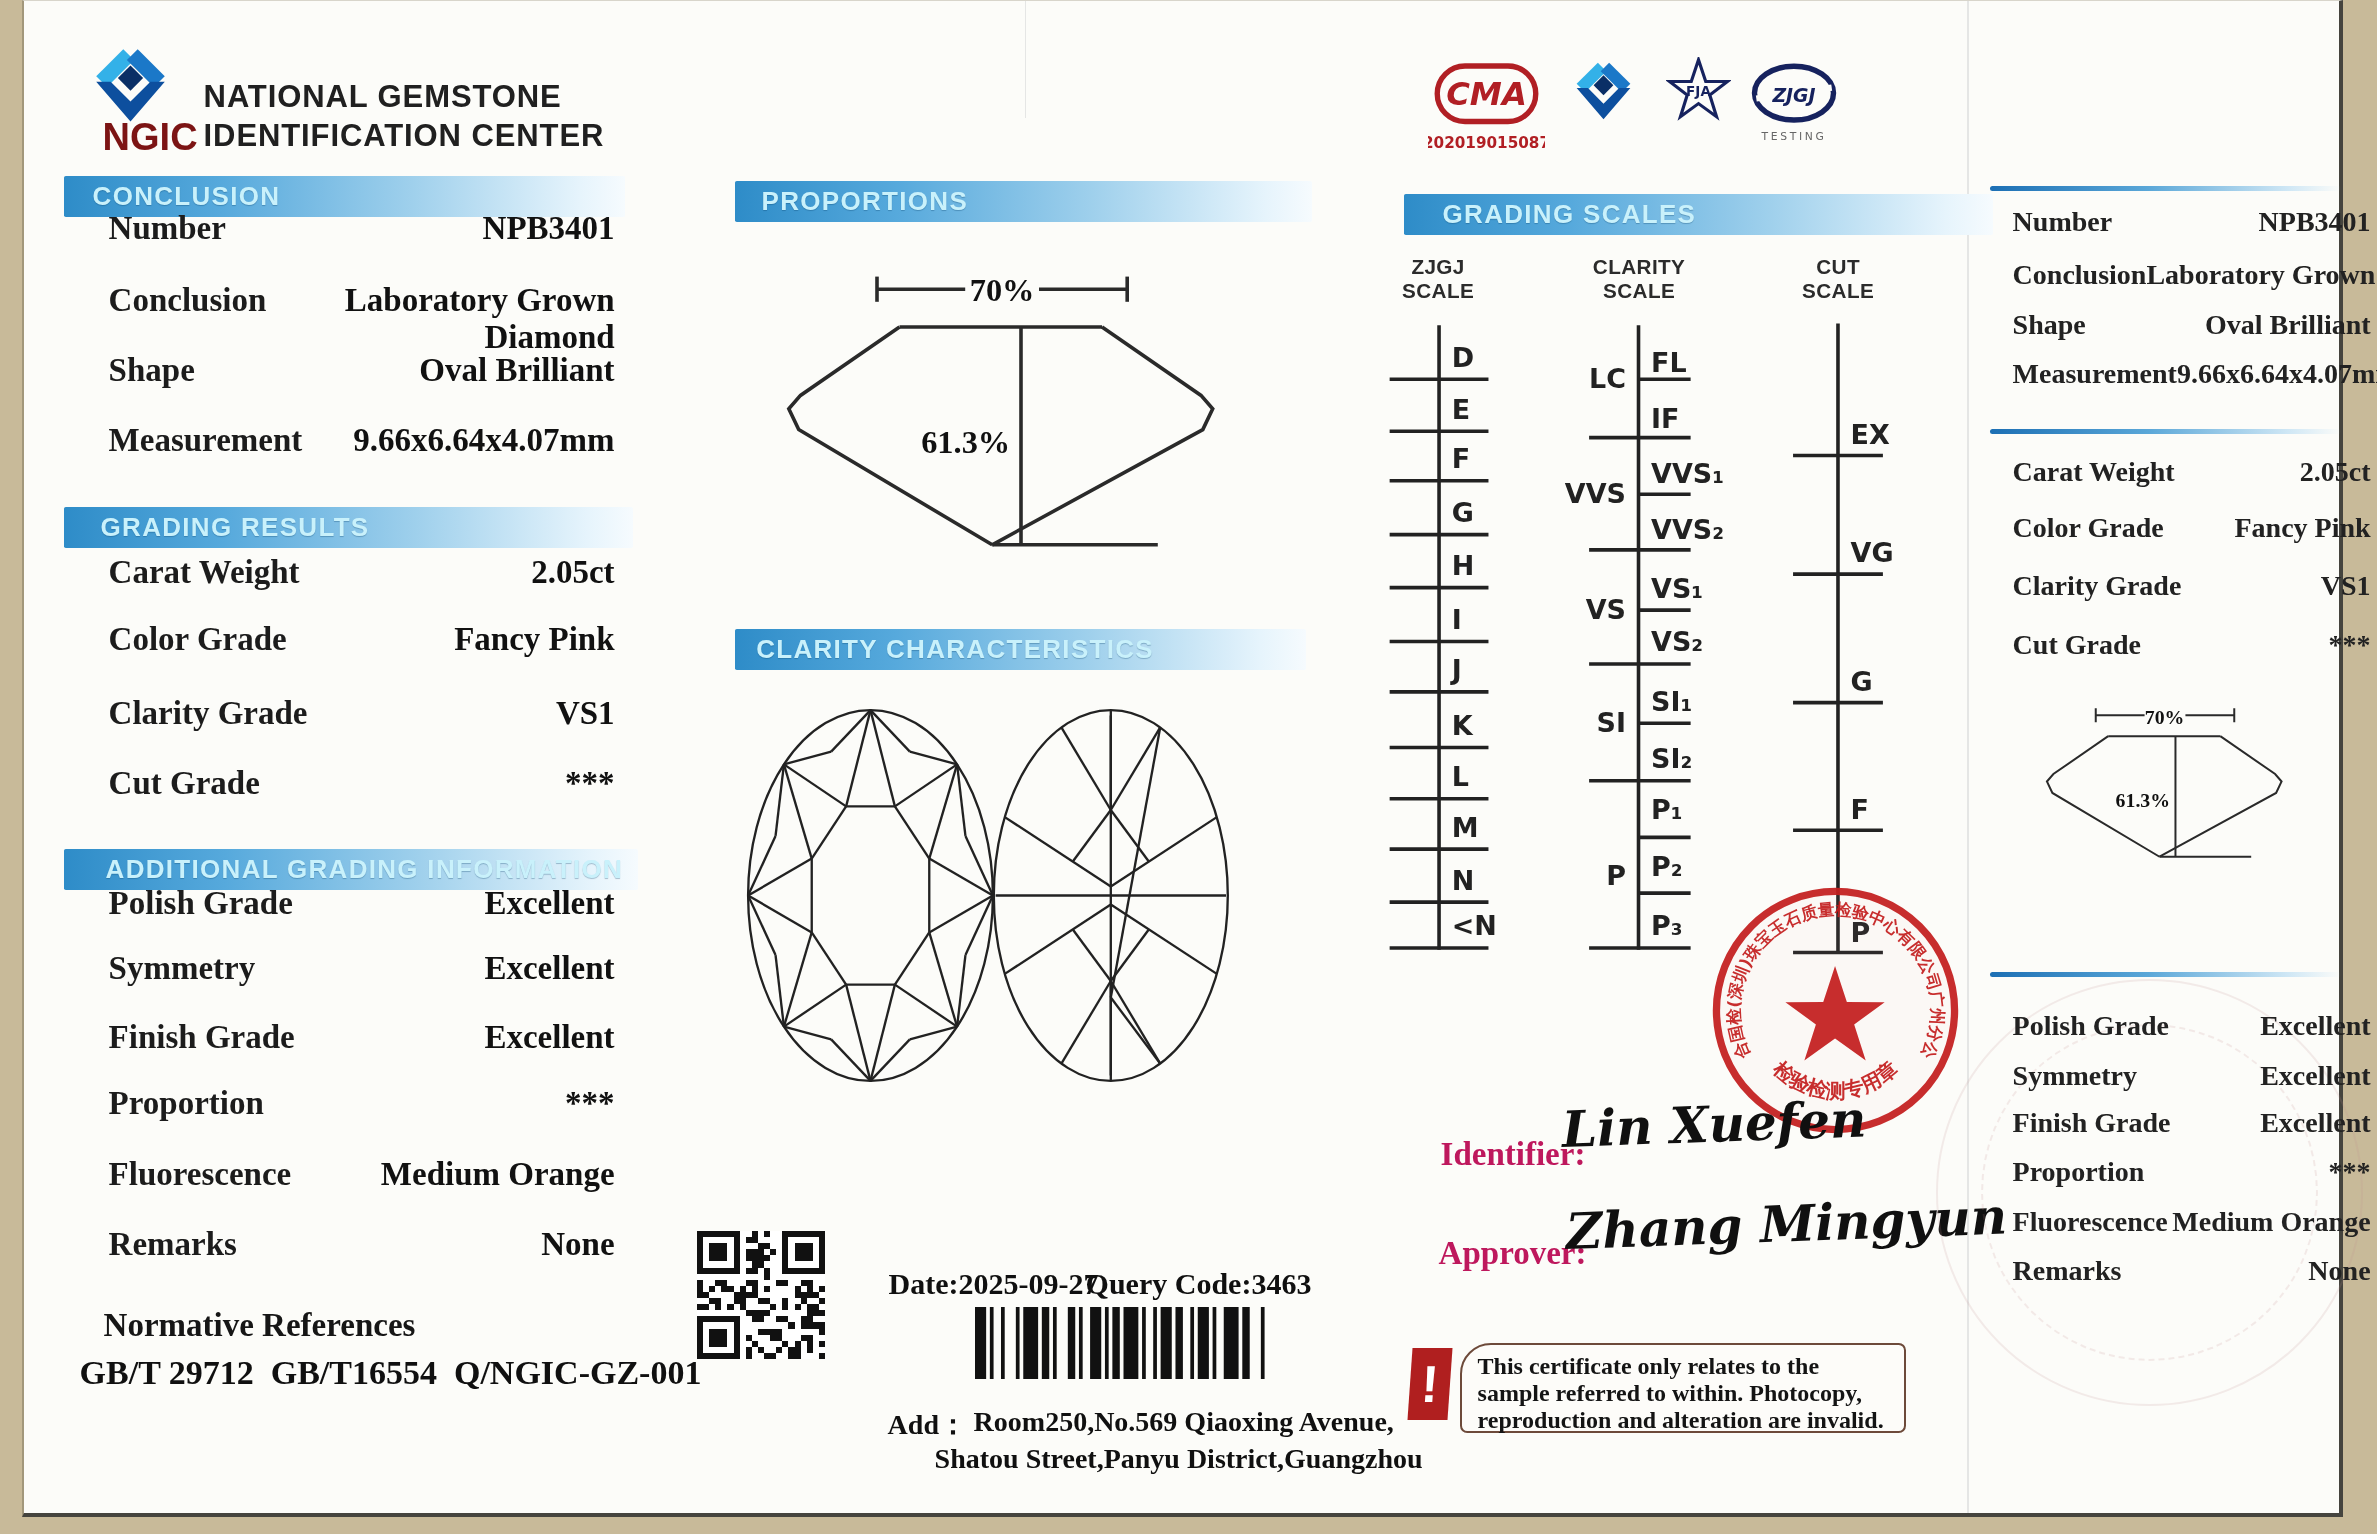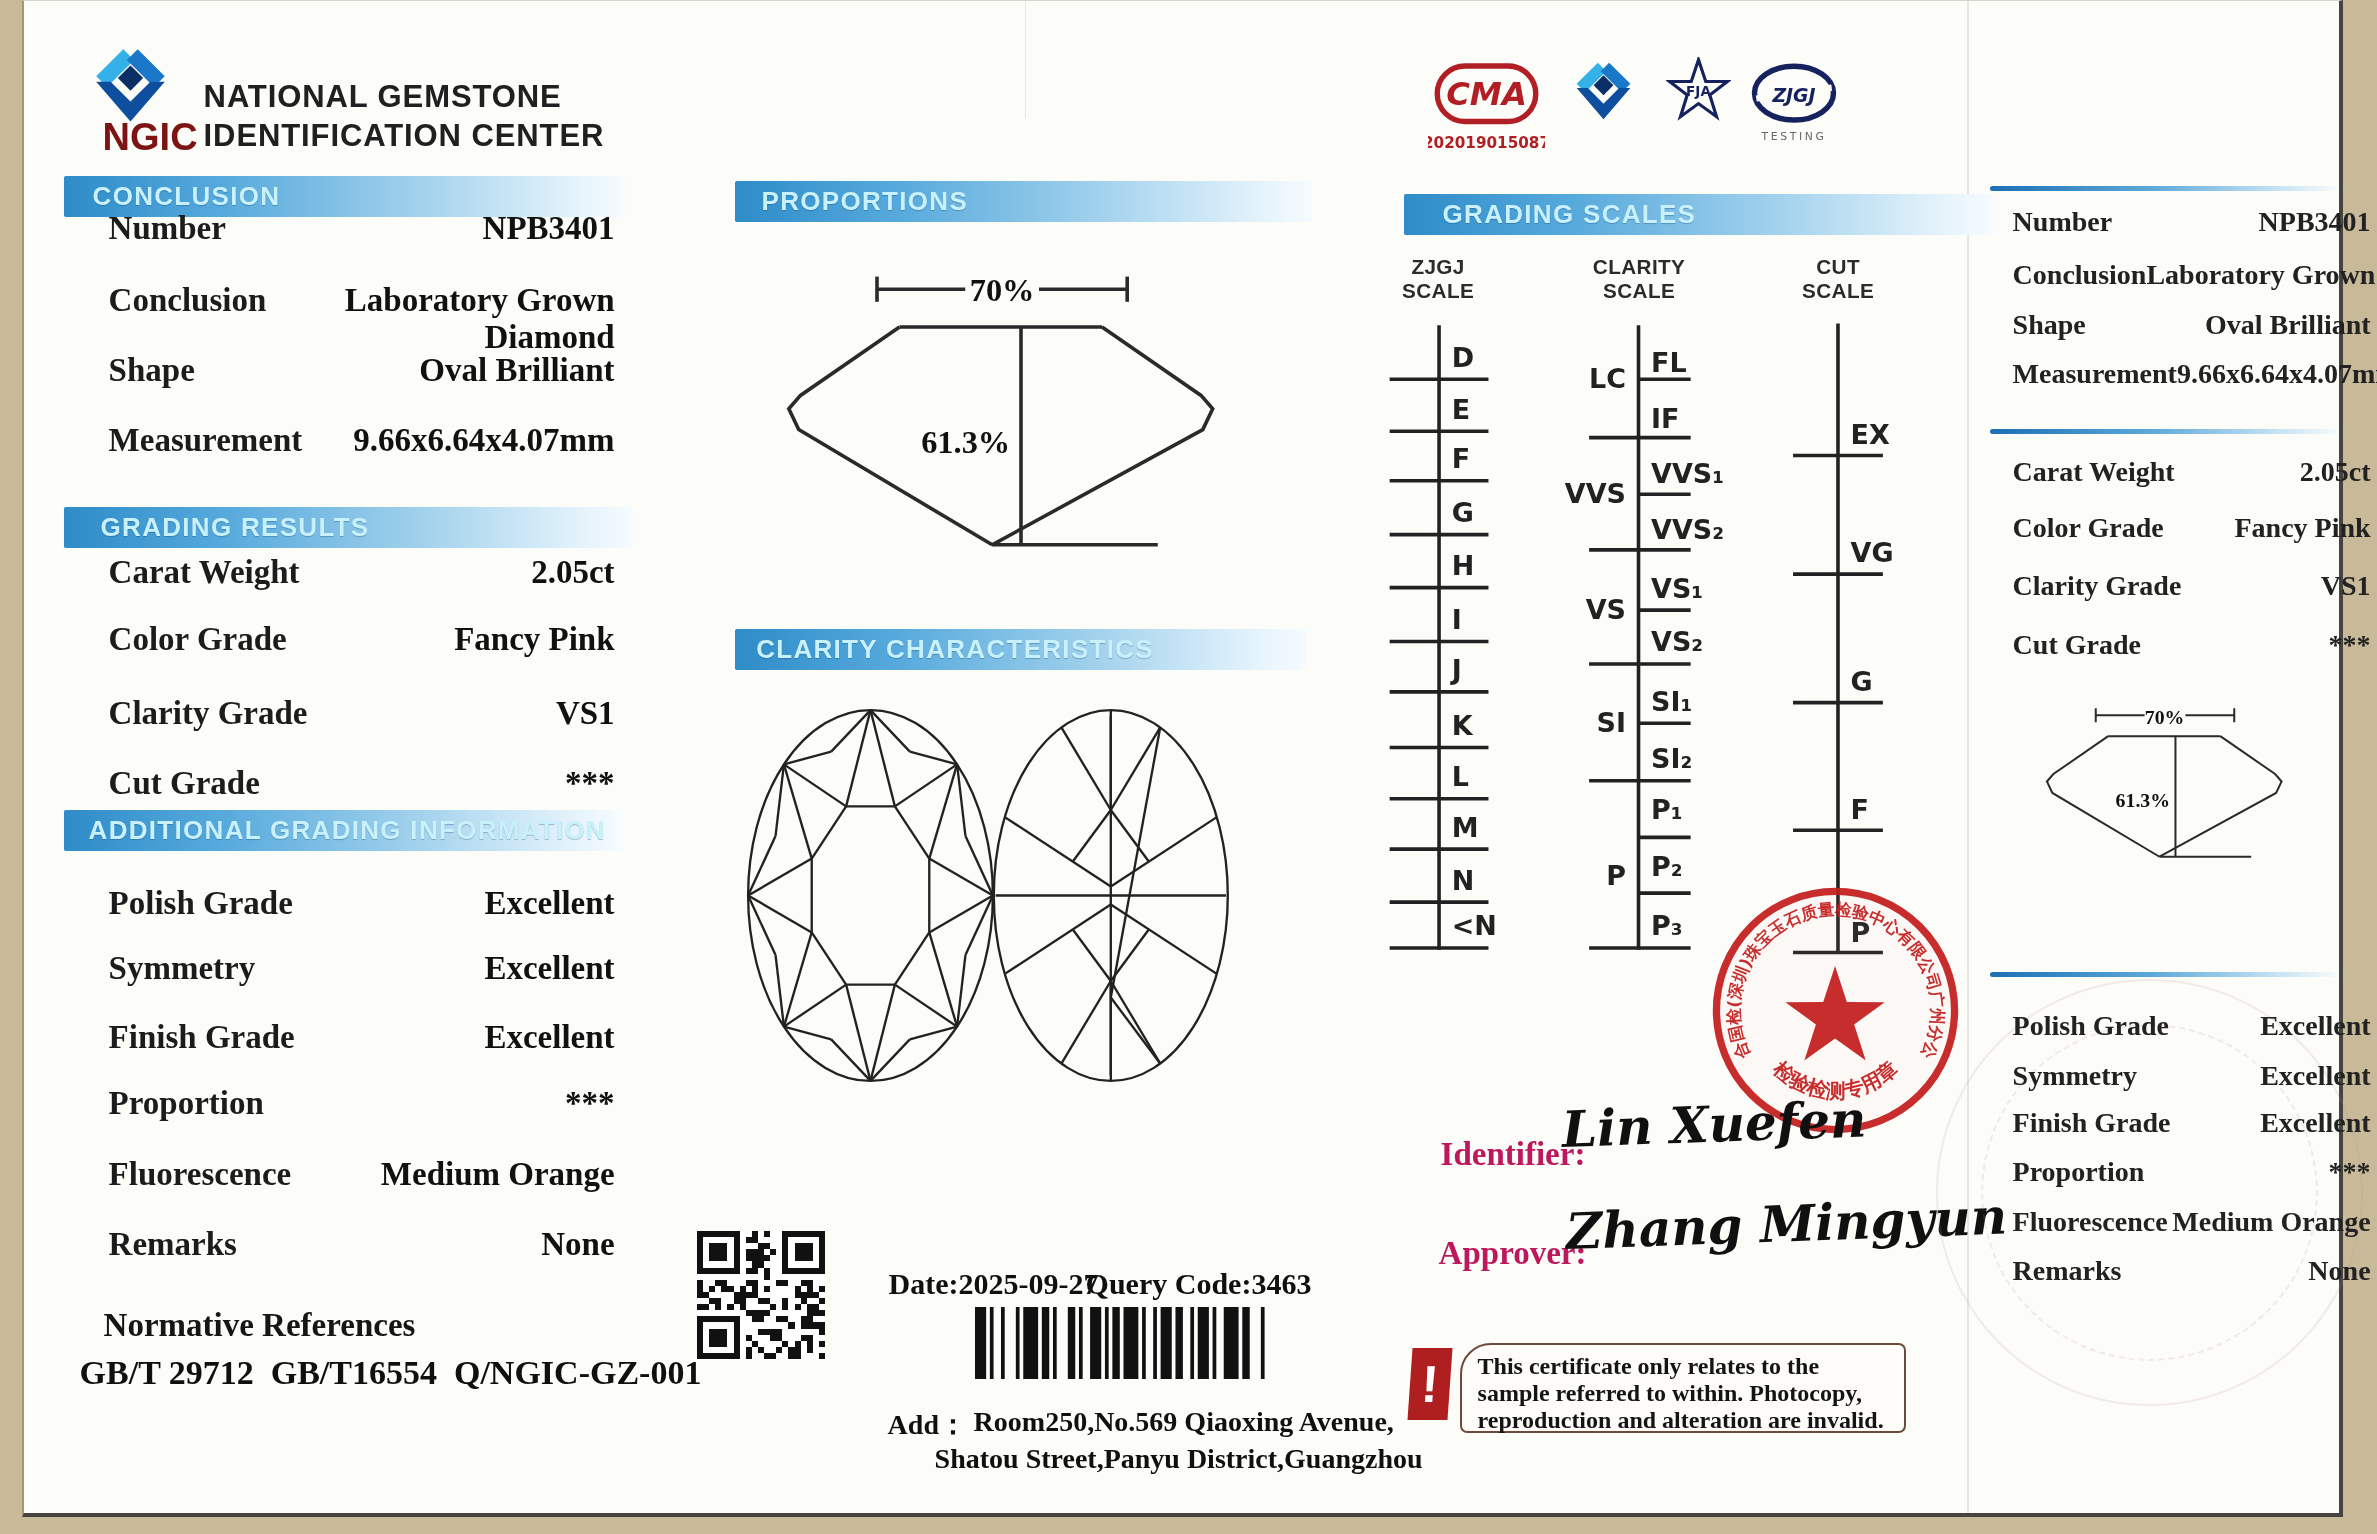--- a/index.html
+++ b/index.html
@@ -138,21 +138,21 @@
   </div>
   <div class="row" style="top:694px">
     <span class="lbl">Clarity Grade</span>
     <span class="val">VS1</span>
   </div>
   <div class="row" style="top:764px">
     <span class="lbl">Cut Grade</span>
     <span class="val">***</span>
   </div>
 
-  <div class="bar" style="left:40px;top:809px;width:532px;padding-left:25px;">
+  <div class="bar" style="left:40px;top:848px;width:532px;padding-left:42px;">
     <span>ADDITIONAL GRADING INFORMATION</span>
   </div>
   <div class="row" style="top:884px">
     <span class="lbl">Polish Grade</span>
     <span class="val">Excellent</span>
   </div>
   <div class="row" style="top:949px">
     <span class="lbl">Symmetry</span>
     <span class="val">Excellent</span>
   </div>

